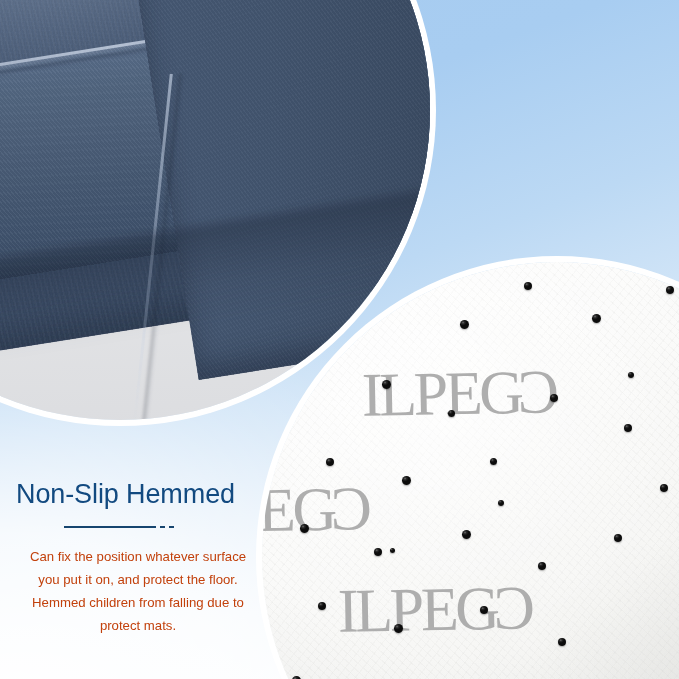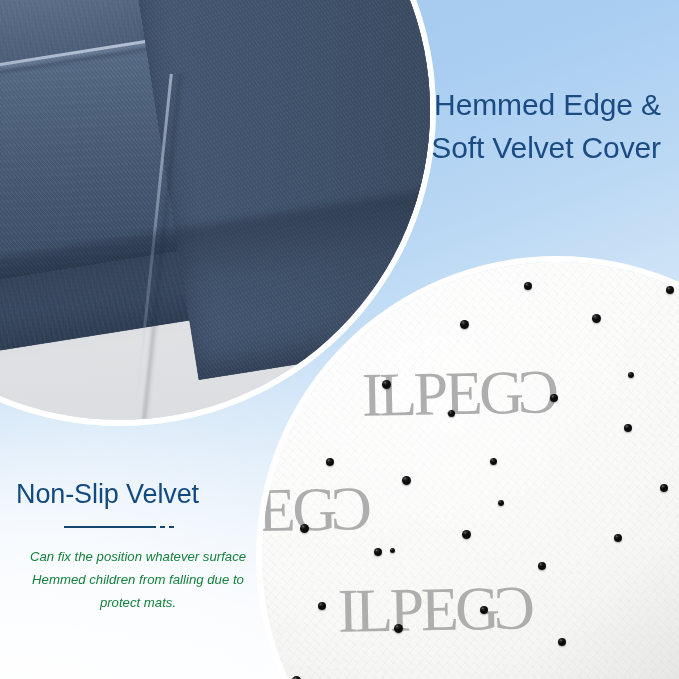--- a/index.html
+++ b/index.html
@@ -339,26 +339,25 @@
     width: 92px;
     height: 2px;
     background: #16456f;
   }
   #feature-divider .tick {
     width: 5px;
     height: 2px;
     background: #16456f;
   }
   #feature-body {
-    color: #15803d;
+    color: #c2410c;
     font-size: 13.2px;
     line-height: 1.72;
     margin: 0;
     padding: 0 6px;
-    font-style: italic;
   }
   #feature-body span { display: block; }
 </style>
 </head>
 <body>
 
 <div id="canvas">
 
   <div class="bg-base"></div>
   <div class="bg-wash"></div>
@@ -424,32 +423,29 @@
           <span class="dot" style="left: 218px; top: 344px; width: 8px; height: 8px;"></span>
           <span class="dot" style="left: 296px; top: 376px; width: 8px; height: 8px;"></span>
           <span class="dot" style="left: 30px; top: 414px; width: 9px; height: 9px;"></span>
           <span class="dot" style="left: 128px; top: 286px; width: 5px; height: 5px;"></span>
           <span class="dot" style="left: 366px; top: 110px; width: 6px; height: 6px;"></span>
           <span class="dot" style="left: 236px; top: 238px; width: 6px; height: 6px;"></span>
         </div>
     </div>
   </div>
 
-  <div id="headline">
-    <div>Hemmed Edge &amp;</div>
-    <div>Soft Velvet Cover</div>
-  </div>
 
   <div id="feature-block">
-    <h2 id="feature-title">Non-Slip Velvet</h2>
+    <h2 id="feature-title">Non-Slip Hemmed</h2>
     <div id="feature-divider">
       <span class="rule"></span>
       <span class="tick"></span>
       <span class="tick"></span>
     </div>
     <p id="feature-body">
       <span>Can fix the position whatever surface</span>
+      <span>you put it on, and protect the floor.</span>
       <span>Hemmed children from falling due to</span>
       <span>protect mats.</span>
     </p>
   </div>
 
 </div>
 
 </body></html>

